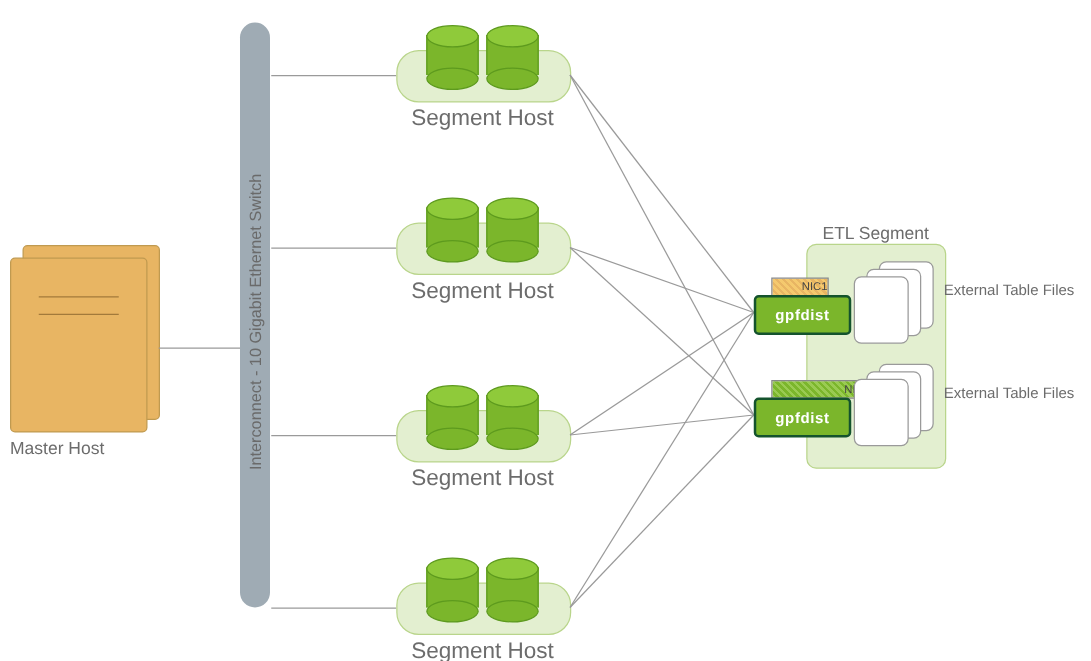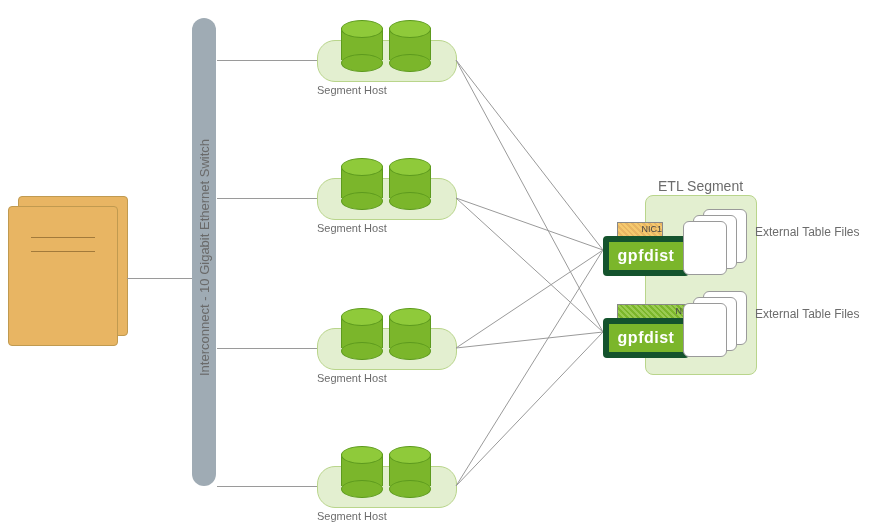--- a/index.html
+++ b/index.html
@@ -143,22 +143,22 @@
     background: #7bb62b;
     border: 1px solid #5d9a1e;
   }
   .segment-host .cyl.c1 { left: 24px; top: 2px; }
   .segment-host .cyl.c2 { left: 72px; top: 2px; }
   .segment-host .label {
     position: absolute;
     left: 0;
     top: 66px;
     width: 138px;
-    text-align: left;
-    font-size: 11px;
+    text-align: center;
+    font-size: 18px;
     color: #6c6c6c;
   }
   .segment-host .stem {
     position: absolute;
     left: -100px;
     top: 42px;
     width: 100px;
     height: 1px;
     background: #9a9a9a;
   }
@@ -219,25 +219,25 @@
   }
   .nic1 { top: 27px; background: repeating-linear-gradient(45deg,#f5c96e,#f5c96e 2px,#e8b563 2px,#e8b563 4px); }
   .nic2 { top: 109px; background: repeating-linear-gradient(45deg,#9acb52,#9acb52 2px,#7bb62b 2px,#7bb62b 4px); padding-left: 34px; }
 
   .gpfdist {
     position: absolute;
     left: 0;
     width: 74px;
     height: 28px;
     background: #7bb62b;
-    border: 6px solid #14532d;
+    border: 2px solid #14532d;
     border-radius: 4px;
     color: #ffffff;
     font-weight: bold;
-    font-size: 16px;
+    font-size: 12px;
     line-height: 28px;
     text-align: center;
     letter-spacing: 0.5px;
   }
   .gp1 { top: 41px; }
   .gp2 { top: 123px; }
 
   
   .file-stack {
     position: absolute;
@@ -270,20 +270,21 @@
 
 </style>
 </head>
 <body>
 
 <div class="stage">
 
   <div class="master">
     <div class="page back"></div>
     <div class="page front"></div>
+    <div class="label">Master Host</div>
     <div class="stem"></div>
   </div>
 
   <div class="bar-wrap">
     <div class="bar"></div>
     <div class="bar-label">Interconnect  -  10 Gigabit Ethernet Switch</div>
   </div>
 
   <div class="segment-host seg1">
     <div class="stem"></div>

